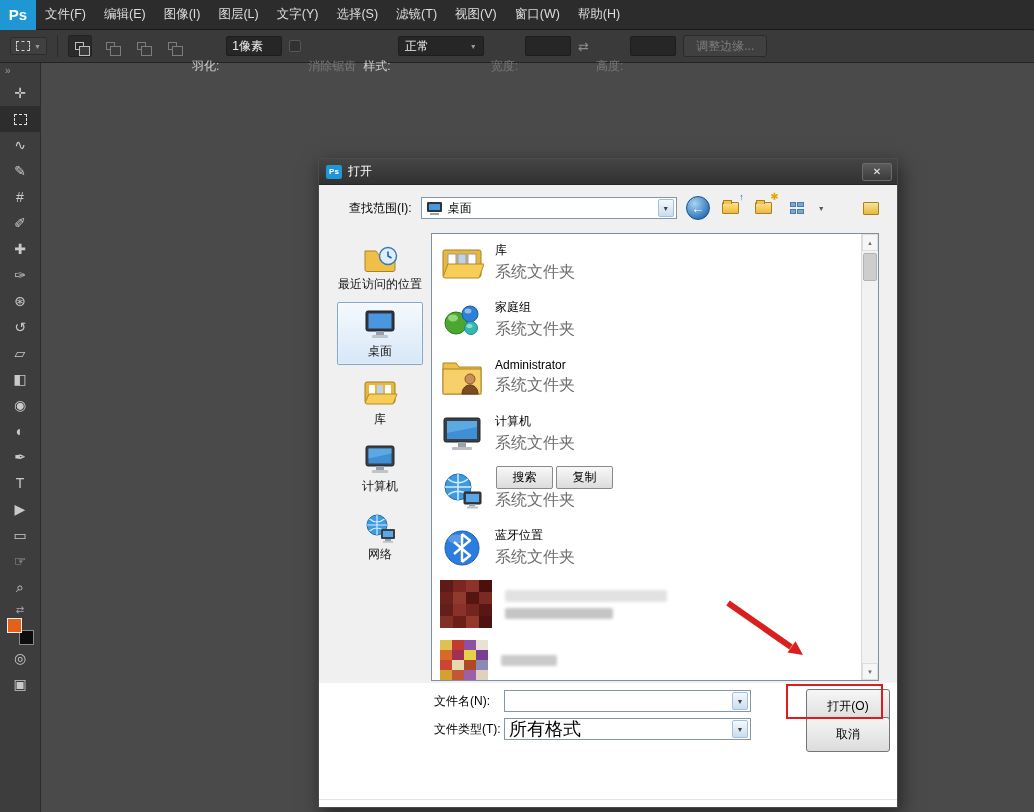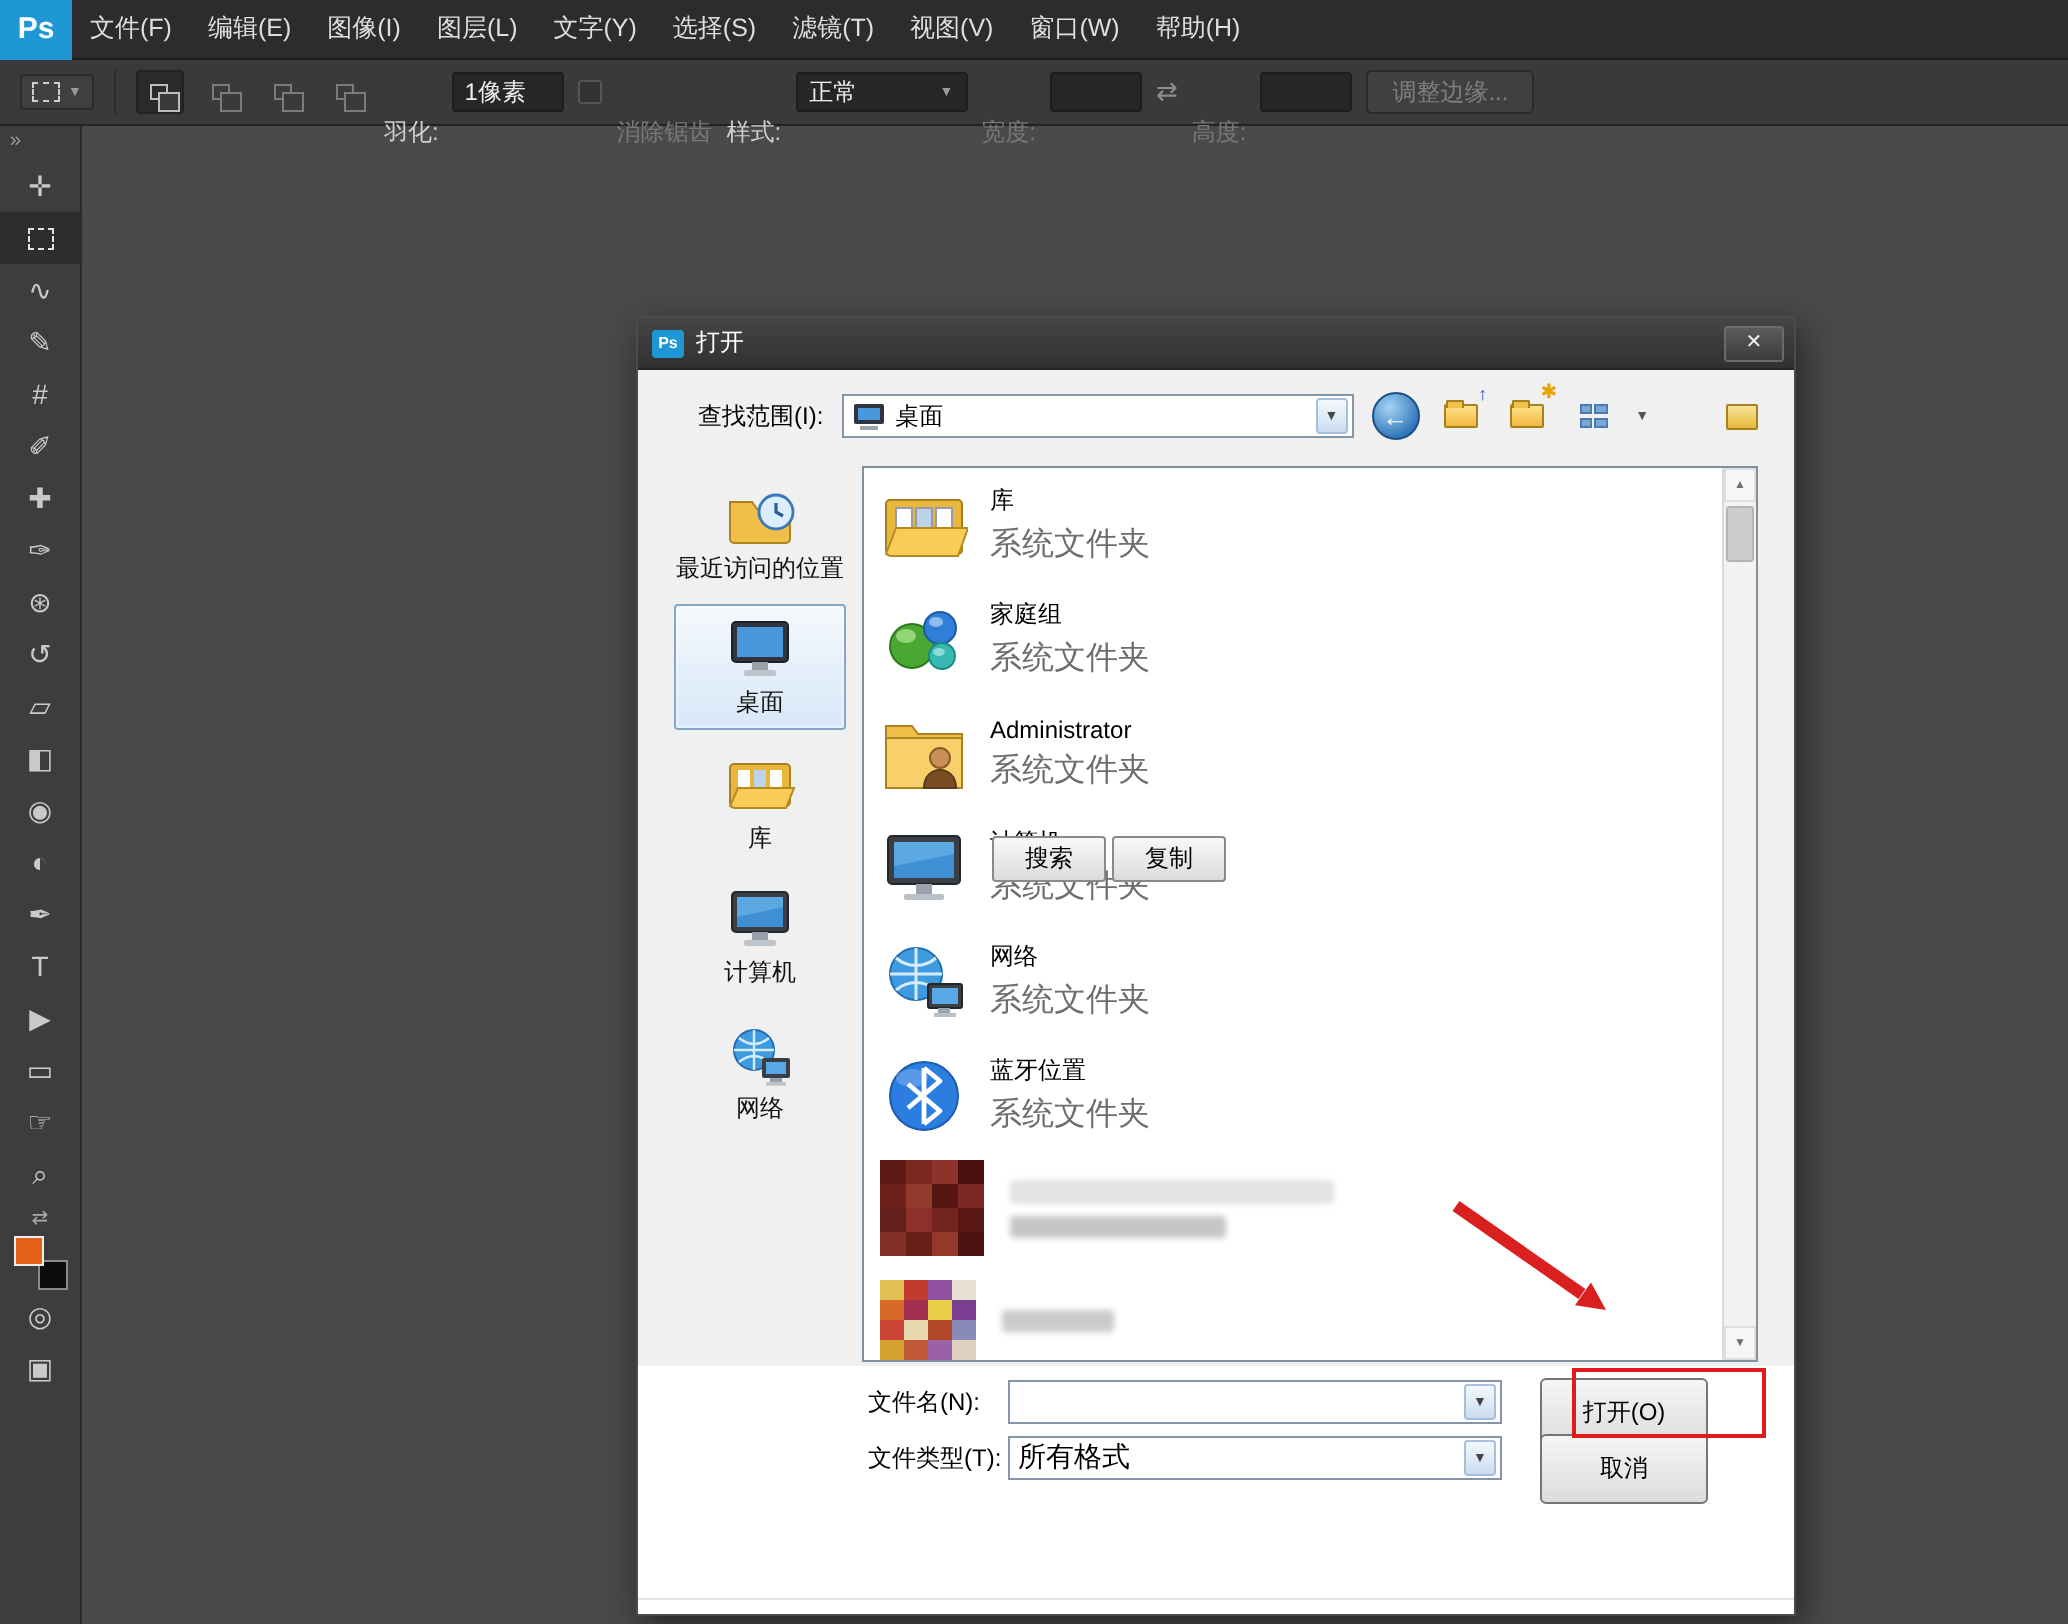--- a/index.html
+++ b/index.html
@@ -154,43 +154,43 @@
   .blurs { display:flex; flex-direction:column; gap:6px; }
   .bar { border-radius:2px; filter:blur(1.6px); }
   .bar.light { background:#e2e2e2; height:12px; width:162px; }
   .bar.gray  { background:#c5c5c5; height:11px; width:108px; }
   .bar.gray2 { background:#cacaca; height:11px; width:56px; }
 
   .ctx { position:absolute; left:64px; top:184px; display:flex; gap:3px; z-index:3; }
   .ctx .ctx-btn { min-width:57px; height:23px; font-size:12px; color:#000;
     background:linear-gradient(#f8f8f8,#dcdcdc); border:1px solid #8a8a8a;
     border-radius:2px; font-family:inherit; display:flex; align-items:center;
-    justify-content:center; padding:0 0; }
+    justify-content:center; padding:0 0;margin-top:48px; }
 
   
   .scroll { width:17px; flex:0 0 17px; background:#f2f2f2; border-left:1px solid #dadada; position:relative; }
   .sarrow { position:absolute; left:0; width:100%; height:17px; background:#f6f6f6;
     border:1px solid #dedede; color:#6f6f6f; font-size:6px;
     display:flex; align-items:center; justify-content:center; }
   .sarrow.up { top:0; } .sarrow.down { bottom:0; }
   .thumb { position:absolute; left:1px; top:19px; width:14px; height:28px;
     background:#cdcdcd; border:1px solid #b3b3b3; border-radius:2px; }
 
   
   .bottom { position:absolute; left:0; right:0; top:524px; bottom:0; background:#fff; }
   .brow { position:absolute; left:0; width:100%; height:24px; display:flex;
     align-items:center; font-size:12px; color:#000; }
   .brow1 { top:6px; } .brow2 { top:34px;align-items:center; }
   .blabel { margin-left:115px; width:64px; text-align:left; white-space:nowrap; }
   .bcombo { margin-left:6px; width:247px; height:22px; background:#fff;
     border:1px solid #8596ab; display:flex; align-items:center; padding:0 2px 0 4px; gap:4px; }
   .bcombo input { flex:1; border:0; outline:none; font-size:12px; height:18px;
     font-family:inherit; background:transparent; }
-  .bcombo .grow { flex:1; font-size:14px; }
-  .dlg-btn { position:absolute; left:451px; width:84px; height:35px;
+  .bcombo .grow { flex:1; font-size:18px; }
+  .dlg-btn { position:absolute; left:487px; width:84px; height:35px;
     background:linear-gradient(#f6f6f6,#dcdcdc); border:1px solid #757575;
     border-radius:3px; font-size:12px; color:#000; display:flex;
     align-items:center; justify-content:center; font-family:inherit; }
   .open-btn { top:6px; } .cancel-btn { top:34px; }
   .red-box { position:absolute; left:467px; top:1px; width:97px; height:35px;
     border:2px solid #e01b1b; z-index:2; pointer-events:none; }
   .grip-line { position:absolute; left:0; right:0; bottom:7px; height:1px; background:#e3e3e3; }
 
   
   .arrow-svg { position:absolute; left:690px; top:585px; z-index:30; pointer-events:none; }

